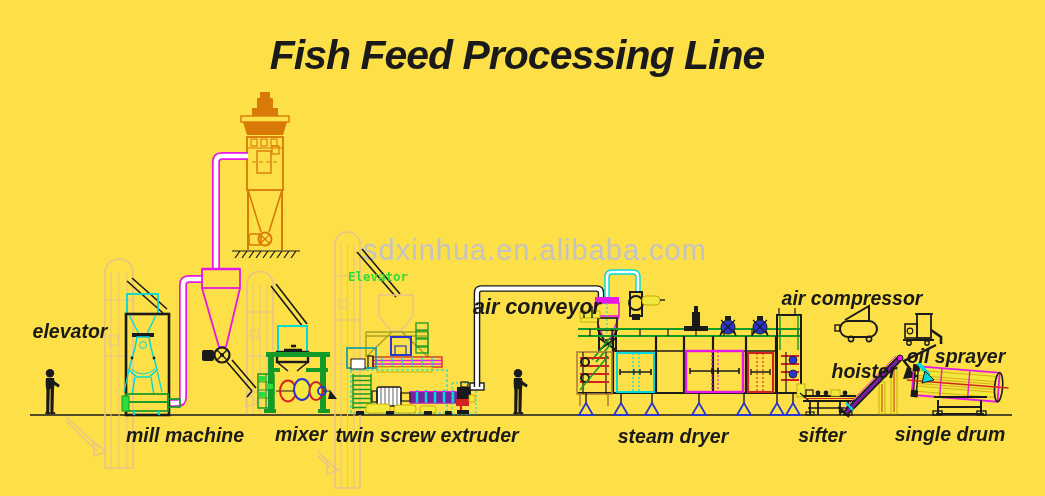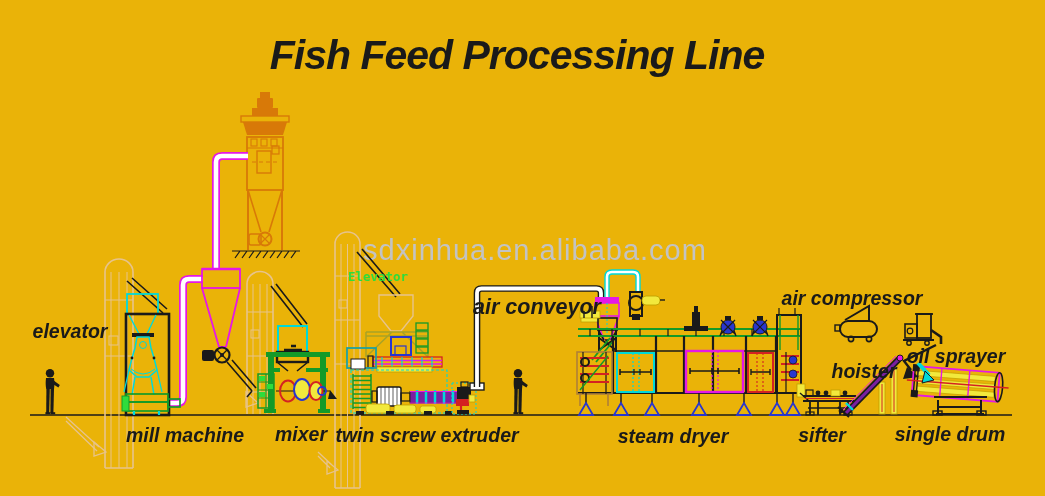--- a/index.html
+++ b/index.html
@@ -1,16 +1,16 @@
 <!DOCTYPE html>
 <html style="--ink: #1a1a1a; --gray: #c3c3c3; --tan: #e7c38c; --brown: #b08038; --cyan: #00d9d9; --magenta: #e518e5; --orange: #d87908; --green: #149a28; --lime: #2edc3c; --blue: #2836cf; --purple: #7a1fa0; --red: #d42222; --yellow: #f2e93c; --dyellow: #c0a100; --teal: #20a0a0; --olive: #a8a226; --white: #ffffff;"><head>
 <meta charset="utf-8">
 <style>
   html,body{margin:0;padding:0;background:#fff}
-  .stage{position:relative;width:1045px;height:496px;background:#eab308;overflow:hidden;
+  .stage{position:relative;width:1045px;height:496px;background:#fde047;overflow:hidden;
          font-family:"Liberation Sans",sans-serif}
   svg{position:absolute;left:0;top:0}
   text{user-select:none}
   .lbl{font-style:italic;font-weight:bold;font-size:19.5px;fill:var(--ink)}
   .lbl-lg{font-size:21.5px}
   .ttl{font-style:italic;font-weight:bold;font-size:41px;fill:var(--ink);letter-spacing:-1px}
   .wm{font-size:29px;fill:var(--gray);letter-spacing:1px}
   .lime-lbl{font-family:"DejaVu Sans Mono",monospace;font-weight:bold;font-size:12.5px;fill:var(--lime)}
   
   .sk-ink{stroke:var(--ink);fill:none}.sk-tan{stroke:var(--tan);fill:none}

